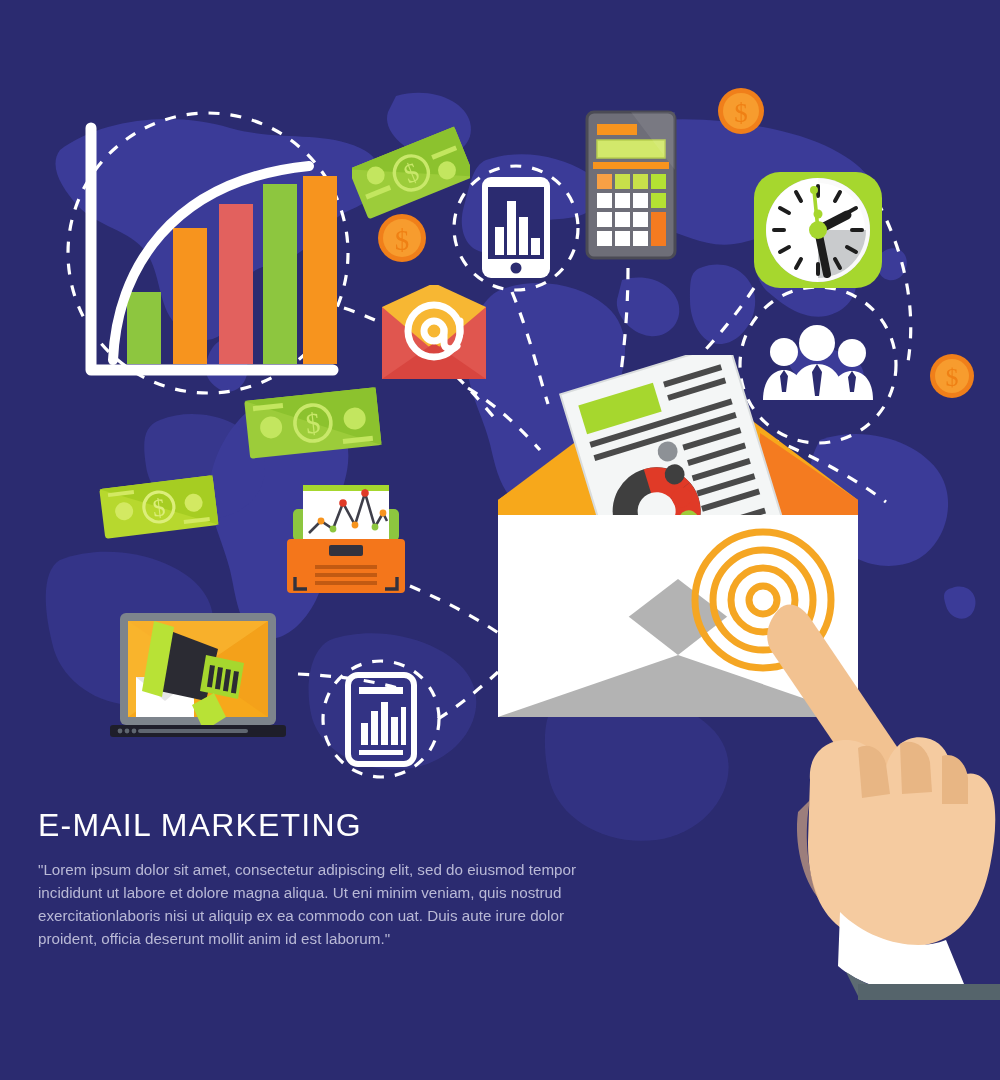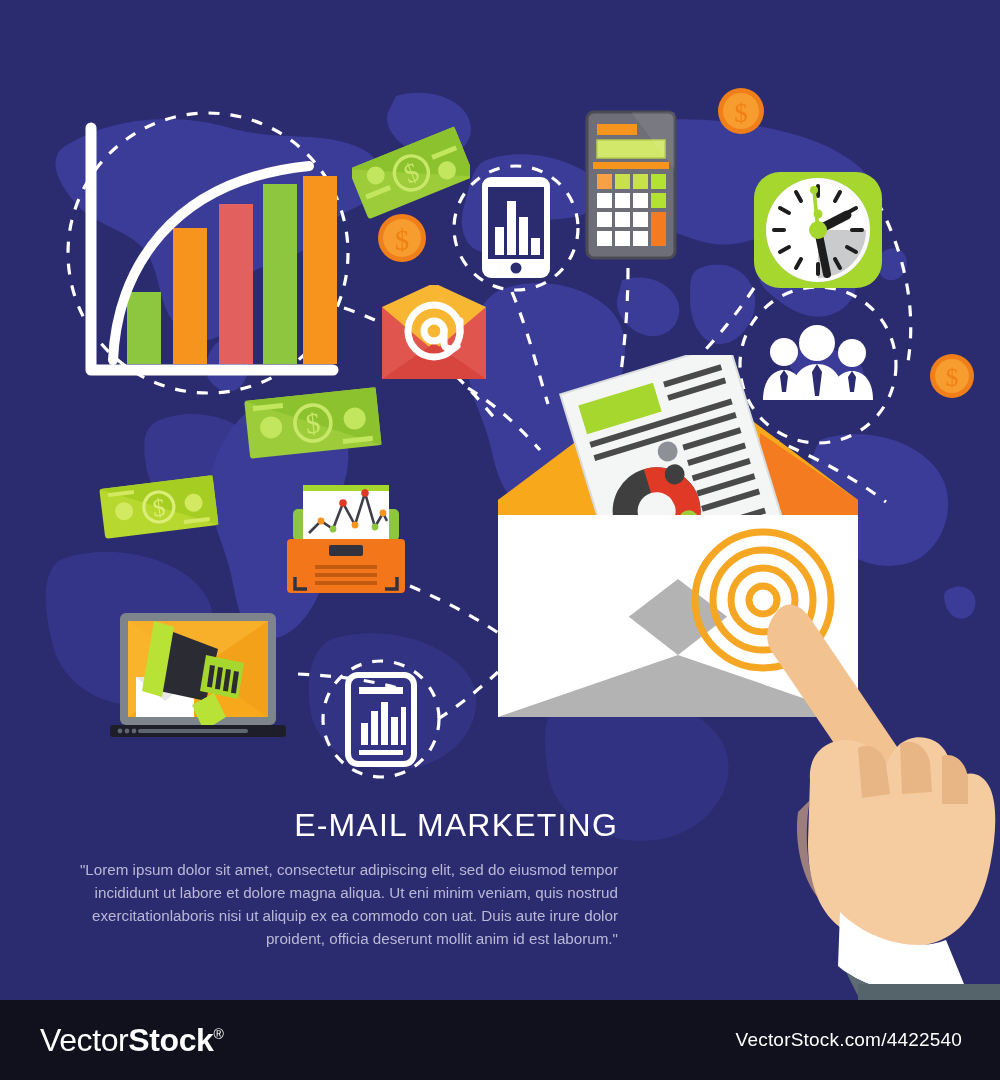--- a/index.html
+++ b/index.html
@@ -60,21 +60,21 @@
   #coin2 { left: 376px; top: 212px; width: 52px; height: 52px; }
   #coin3 { left: 928px; top: 352px; width: 48px; height: 48px; }
 
   
   #mailer { left: 488px; top: 355px; width: 380px; height: 370px; }
 
   
   #hand { left: 750px; top: 580px; width: 250px; height: 420px; }
 
   
-  #caption { position: absolute; left: 38px; top: 808px; width: 580px; text-align: right; }
+  #caption { position: absolute; left: 38px; top: 808px; width: 580px; }
   #title {
     font-size: 32px; letter-spacing: 1.2px; color: #ffffff;
     font-weight: 400; line-height: 1.1;
   }
   #bodytext {
     margin-top: 15px;
     font-size: 15.2px; line-height: 1.52;
     color: #b9b9d6;
     font-family: "Liberation Sans", sans-serif;
   }
@@ -522,18 +522,14 @@
       <path d="M96 392 C134 418 188 424 228 408 L250 420 L250 420 L110 420 Z" fill="#5d6b72"></path>
       <path d="M108 404 L250 404 L250 420 L108 420 Z" fill="#55646b"></path>
     </svg>
   </div>
 
   <div id="caption">
     <div id="title">E-MAIL  MARKETING</div>
     <div id="bodytext">"Lorem ipsum dolor sit amet, consectetur adipiscing elit, sed do eiusmod tempor incididunt ut labore et dolore magna aliqua.  Ut eni   minim veniam, quis nostrud exercitationlaboris nisi ut aliquip  ex ea commodo con uat.  Duis  aute  irure dolor proident, officia deserunt mollit anim id est laborum."</div>
   </div>
 
-  <div id="footer">
-    <div id="brand"><span class="thin">Vector</span><span class="bold">Stock</span><span class="reg">®</span></div>
-    <div id="fileref">VectorStock.com/4422540</div>
-  </div>
 
 </div>
 
 </body></html>

